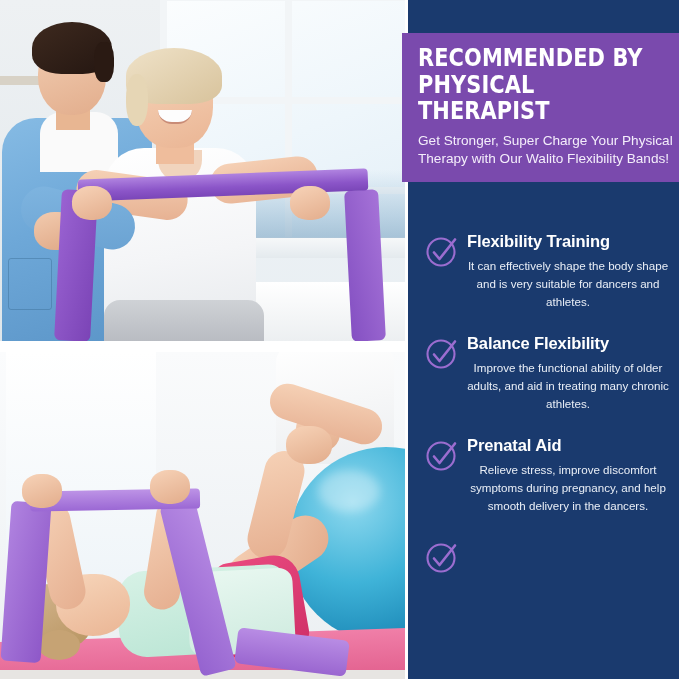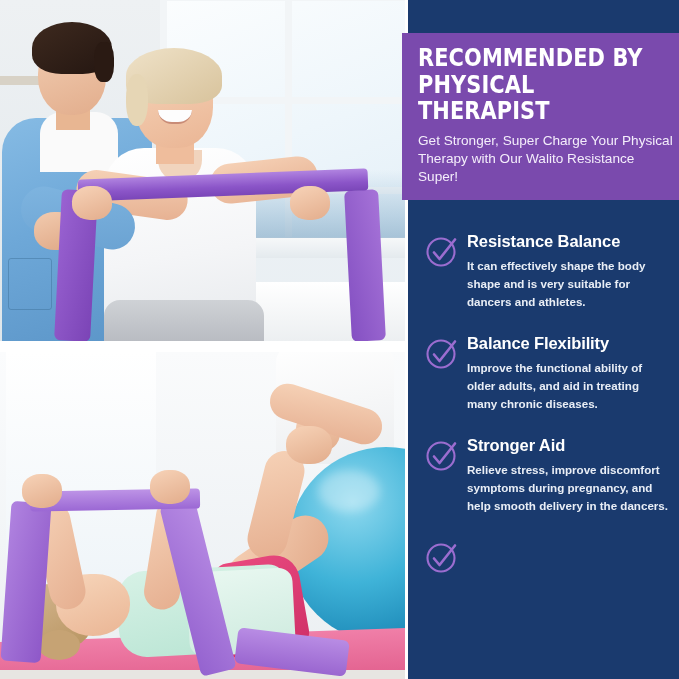--- a/index.html
+++ b/index.html
@@ -436,22 +436,23 @@
     color: #ffffff;
     font-size: 16.5px;
     font-weight: bold;
     line-height: 1.1;
     margin-bottom: 7px;
     letter-spacing: -.1px;
   }
   .feature-desc {
     color: #e9eef6;
     font-size: 11.6px;
-    font-weight: bold;
+    font-weight: normal;
     line-height: 1.56;
+    text-align: center;
   }
 </style>
 </head>
 <body>
 
 <div class="poster">
 
   <div class="photo-column">
 
     <div class="photo photo-top">
@@ -542,55 +543,55 @@
 
   <div class="column-gap"></div>
 
   <div class="panel">
 
     <div class="banner">
       <div class="banner-title">
         <div>RECOMMENDED BY</div>
         <div>PHYSICAL THERAPIST</div>
       </div>
-      <div class="banner-sub">Get Stronger, Super Charge Your Physical Therapy with Our Walito Resistance Super!</div>
+      <div class="banner-sub">Get Stronger, Super Charge Your Physical Therapy with Our Walito Flexibility Bands!</div>
     </div>
 
     <div class="features">
 
       <div class="feature">
         <span class="check-icon">
           <svg viewBox="0 0 34 34" width="34" height="34">
             <circle cx="16" cy="18" r="13.5" fill="none" stroke="#9b6dd0" stroke-width="2.1"></circle>
             <path d="M9 18.5 L14.5 25 L30 5.5" fill="none" stroke="#9b6dd0" stroke-width="2.6" stroke-linecap="round" stroke-linejoin="round"></path>
           </svg>
         </span>
-        <div class="feature-title">Resistance Balance</div>
+        <div class="feature-title">Flexibility Training</div>
         <div class="feature-desc">It can effectively shape the body shape and is very suitable for dancers and athletes.</div>
       </div>
 
       <div class="feature">
         <span class="check-icon">
           <svg viewBox="0 0 34 34" width="34" height="34">
             <circle cx="16" cy="18" r="13.5" fill="none" stroke="#9b6dd0" stroke-width="2.1"></circle>
             <path d="M9 18.5 L14.5 25 L30 5.5" fill="none" stroke="#9b6dd0" stroke-width="2.6" stroke-linecap="round" stroke-linejoin="round"></path>
           </svg>
         </span>
         <div class="feature-title">Balance Flexibility</div>
-        <div class="feature-desc">Improve the functional ability of older adults, and aid in treating many chronic diseases.</div>
+        <div class="feature-desc">Improve the functional ability of older adults, and aid in treating many chronic athletes.</div>
       </div>
 
       <div class="feature">
         <span class="check-icon">
           <svg viewBox="0 0 34 34" width="34" height="34">
             <circle cx="16" cy="18" r="13.5" fill="none" stroke="#9b6dd0" stroke-width="2.1"></circle>
             <path d="M9 18.5 L14.5 25 L30 5.5" fill="none" stroke="#9b6dd0" stroke-width="2.6" stroke-linecap="round" stroke-linejoin="round"></path>
           </svg>
         </span>
-        <div class="feature-title">Stronger Aid</div>
+        <div class="feature-title">Prenatal Aid</div>
         <div class="feature-desc">Relieve stress, improve discomfort symptoms during pregnancy, and help smooth delivery in the dancers.</div>
       </div>
 
       <div class="feature">
         <span class="check-icon">
           <svg viewBox="0 0 34 34" width="34" height="34">
             <circle cx="16" cy="18" r="13.5" fill="none" stroke="#9b6dd0" stroke-width="2.1"></circle>
             <path d="M9 18.5 L14.5 25 L30 5.5" fill="none" stroke="#9b6dd0" stroke-width="2.6" stroke-linecap="round" stroke-linejoin="round"></path>
           </svg>
         </span>

